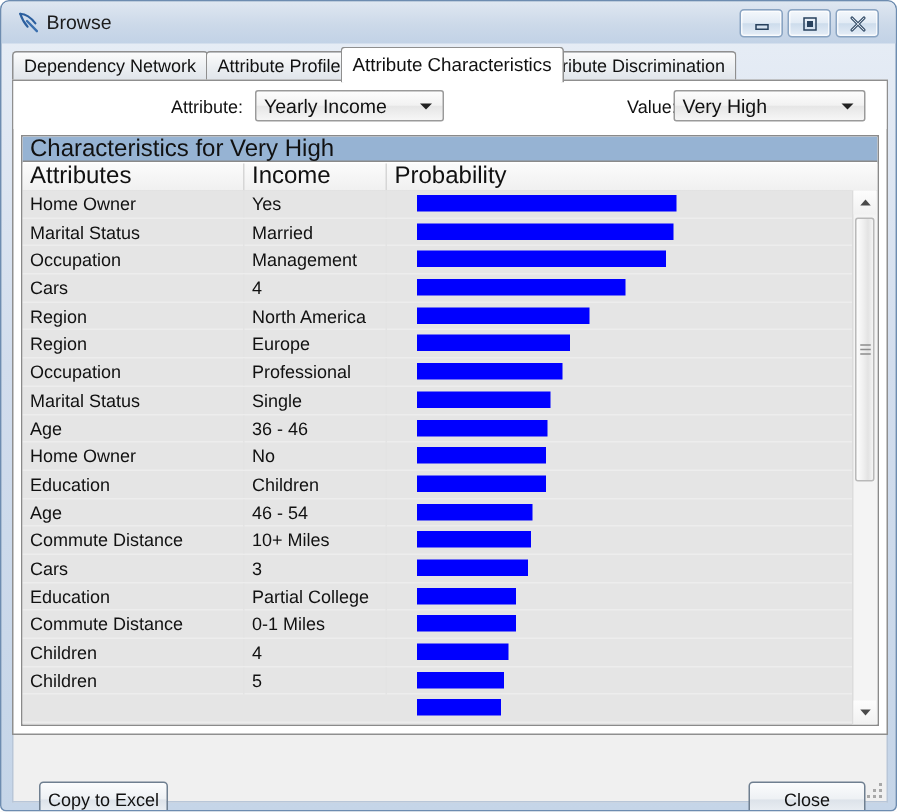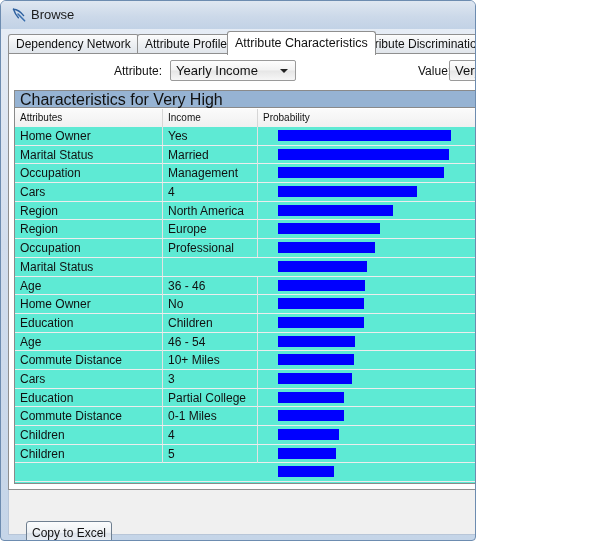--- a/index.html
+++ b/index.html
@@ -8,21 +8,21 @@
     background: #ffffff;
   }
   body {
     font-family: "Liberation Sans", sans-serif;
     -webkit-font-smoothing: none;
   }
 
   
   #window {
     position: relative;
-    width: 476px;
+    width: 598px;
     height: 541px;
     box-sizing: border-box;
     background: linear-gradient(180deg, #e8eef6 0%, #d2dded 45%, #c5d5e8 100%);
     border: 1px solid #6d8cb0;
     border-radius: 6px 6px 4px 4px;
     overflow: hidden;
   }
 
   
   #titlebar {
@@ -184,40 +184,40 @@
     left: 0; top: 18px;
     width: 570px;
     height: 18px;
     background: linear-gradient(180deg, #fbfbfb 0%, #f0f0f0 100%);
     border-bottom: 1px solid #c8c8c8;
   }
   .hcell {
     position: absolute;
     top: 0;
     height: 18px;
-    font-size: 10px;
+    font-size: 16px;
     color: #111;
     line-height: 18px;
     padding-left: 5px;
     box-sizing: border-box;
     white-space: nowrap;
     border-right: 1px solid #d6d6d6;
   }
   #h-attr  { left: 0px;   width: 148px; }
   #h-val   { left: 148px; width: 95px;  }
   #h-prob  { left: 243px; width: 311px; border-right: none; }
 
   
   #rows-viewport {
     position: absolute;
     left: 0; top: 36px;
     width: 554px;
     height: 356px;
     overflow: hidden;
-    background: #5eead4;
+    background: #e5e5e5;
   }
   .row {
     position: relative;
     height: 18.7px;
     border-bottom: 1px solid #ededed;
     box-sizing: border-box;
   }
   .cell-attr, .cell-val {
     position: absolute;
     top: 0;
@@ -442,20 +442,21 @@
           </div>
           <div class="row">
             <div class="cell-attr">Occupation</div>
             <div class="cell-val">Professional</div>
             <div class="cell-prob">
               <div class="bar" style="width: 96.8px; background: rgb(0, 0, 255);"></div>
             </div>
           </div>
           <div class="row">
             <div class="cell-attr">Marital Status</div>
+            <div class="cell-val">Single</div>
             <div class="cell-prob">
               <div class="bar" style="width: 88.9px; background: rgb(0, 0, 255);"></div>
             </div>
           </div>
           <div class="row">
             <div class="cell-attr">Age</div>
             <div class="cell-val">36 - 46</div>
             <div class="cell-prob">
               <div class="bar" style="width: 87.3px; background: rgb(0, 0, 255);"></div>
             </div>

